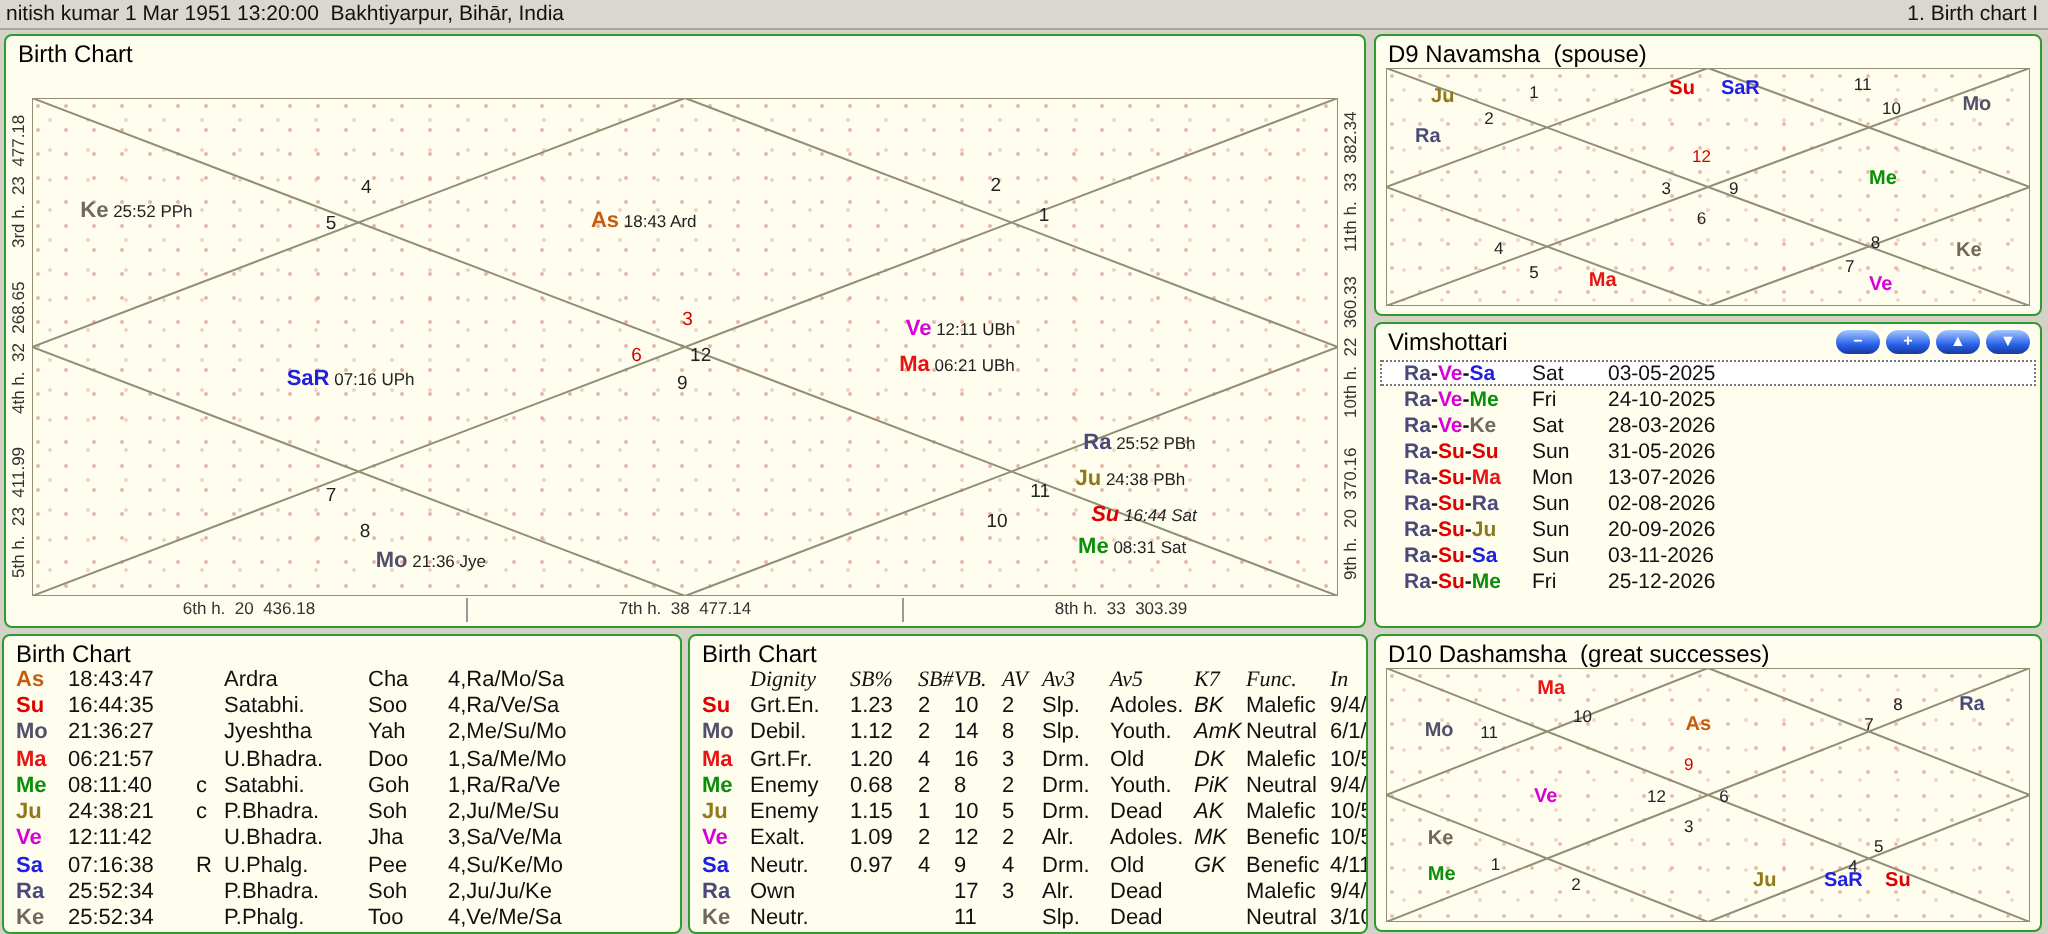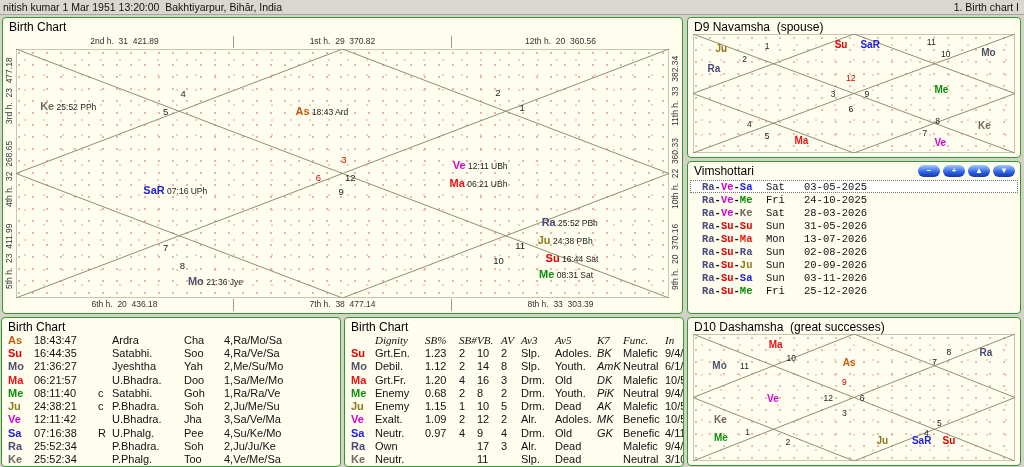--- a/index.html
+++ b/index.html
@@ -43,21 +43,21 @@
   .hl.top{top:18px;}
   .hl.bot{bottom:2px;}
   .vl{position:absolute;top:31px;bottom:15px;width:11px;display:flex;flex-direction:column;font-size:8.5px;color:#333;}
   .vl span{flex:1;writing-mode:vertical-rl;transform:rotate(180deg);text-align:center;white-space:pre;overflow:hidden;}
   .vl.left{left:1px;}
   .vl.right{right:1px;}
   
   .vbtns{position:absolute;top:3px;right:5px;display:flex;gap:3px;}
   .vbtn{width:22px;height:12px;border-radius:6px;text-align:center;line-height:12px;
     background:linear-gradient(#a6c9ff,#2a62e8 60%,#16379e);color:#fff;font-size:8px;font-weight:bold;}
-  .vimrows{position:absolute;left:2px;right:2px;top:18px;bottom:0;font-family:Liberation Mono, monospace;}
+  .vimrows{position:absolute;left:2px;right:2px;top:18px;bottom:0;}
   .vrow{display:flex;align-items:center;height:13.1px;padding-left:12px;font-size:10.5px;color:#111;}
   .vrow.sel{background:#ffffff;outline:1px dotted #777;outline-offset:-1px;}
   .vc1{width:64px;font-weight:bold;}
   .vc2{width:38px;}
   
   .ptable{position:absolute;left:6px;right:0;top:15px;bottom:0;font-size:11px;color:#111;}
   .prow{display:flex;align-items:center;height:13.3px;white-space:nowrap;}
   .prow span{display:inline-block;flex:none;}
   .prow span:first-child{font-weight:bold;}
   .phead{font-style:italic;font-family:"Liberation Serif",serif;}
@@ -87,25 +87,20 @@
 </head>
 <body>
 
 <div class="topbar">
   <span>nitish kumar 1 Mar 1951 13:20:00  Bakhtiyarpur, Bihār, India</span>
   <span>1. Birth chart I</span>
 </div>
 
 <div class="panel" id="p-main">
   <div class="panel-title">Birth Chart</div>
-  <div class="hl top">
-    <span>2nd h.  31  421.89</span>
-    <span>1st h.  29  370.82</span>
-    <span>12th h.  20  360.56</span>
-  </div>
   <div class="vl left">
     <span>3rd h.  23  477.18</span>
     <span>4th h.  32  268.65</span>
     <span>5th h.  23  411.99</span>
   </div>
   <div class="vl right">
     <span>11th h.  33  382.34</span>
     <span>10th h.  22  360.33</span>
     <span>9th h.  20  370.16</span>
   </div>
@@ -127,21 +122,21 @@
       <span class="ci num red" style="left: 50.2%; top: 44.6%;">3</span>
       <span class="ci num red" style="left: 46.3%; top: 51.7%;">6</span>
       <span class="ci num" style="left: 51.2%; top: 51.7%;">12</span>
       <span class="ci num" style="left: 49.8%; top: 57.5%;">9</span>
       <span class="ci" style="left: 19.5%; top: 56.7%;"><b style="color: rgb(32, 32, 224);">SaR</b><span class="deg"> 07:16 UPh</span></span>
       <span class="ci" style="left: 66.9%; top: 46.7%;"><b style="color: rgb(216, 0, 216);">Ve</b><span class="deg"> 12:11 UBh</span></span>
       <span class="ci" style="left: 66.4%; top: 53.8%;"><b style="color: rgb(232, 20, 20);">Ma</b><span class="deg"> 06:21 UBh</span></span>
       <span class="ci" style="left: 80.5%; top: 69.6%;"><b style="color: rgb(74, 74, 122);">Ra</b><span class="deg"> 25:52 PBh</span></span>
       <span class="ci" style="left: 79.9%; top: 76.7%;"><b style="color: rgb(143, 122, 26);">Ju</b><span class="deg"> 24:38 PBh</span></span>
       <span class="ci num" style="left: 77.2%; top: 79.2%;">11</span>
-      <span class="ci" style="left: 81.1%; top: 83.8%;"><b style="color: rgb(224, 0, 0);">Su</b><span class="deg"> 16:44 Sat</span></span>
+      <span class="ci" style="left: 81.1%; top: 83.8%; font-style: italic;"><b style="color: rgb(224, 0, 0);">Su</b><span class="deg"> 16:44 Sat</span></span>
       <span class="ci num" style="left: 73.9%; top: 85%;">10</span>
       <span class="ci" style="left: 80.1%; top: 90.4%;"><b style="color: rgb(10, 143, 10);">Me</b><span class="deg"> 08:31 Sat</span></span>
       <span class="ci num" style="left: 22.9%; top: 80%;">7</span>
       <span class="ci num" style="left: 25.5%; top: 87.1%;">8</span>
       <span class="ci" style="left: 20.2%; top: 93%; padding-left: 40px;"><b style="color: rgb(80, 80, 106);">Mo</b><span class="deg"> 21:36 Jye</span></span>
     </div>
 </div>
 
 <div class="panel" id="p-d9">
   <div class="panel-title">D9 Navamsha  (spouse)</div>

